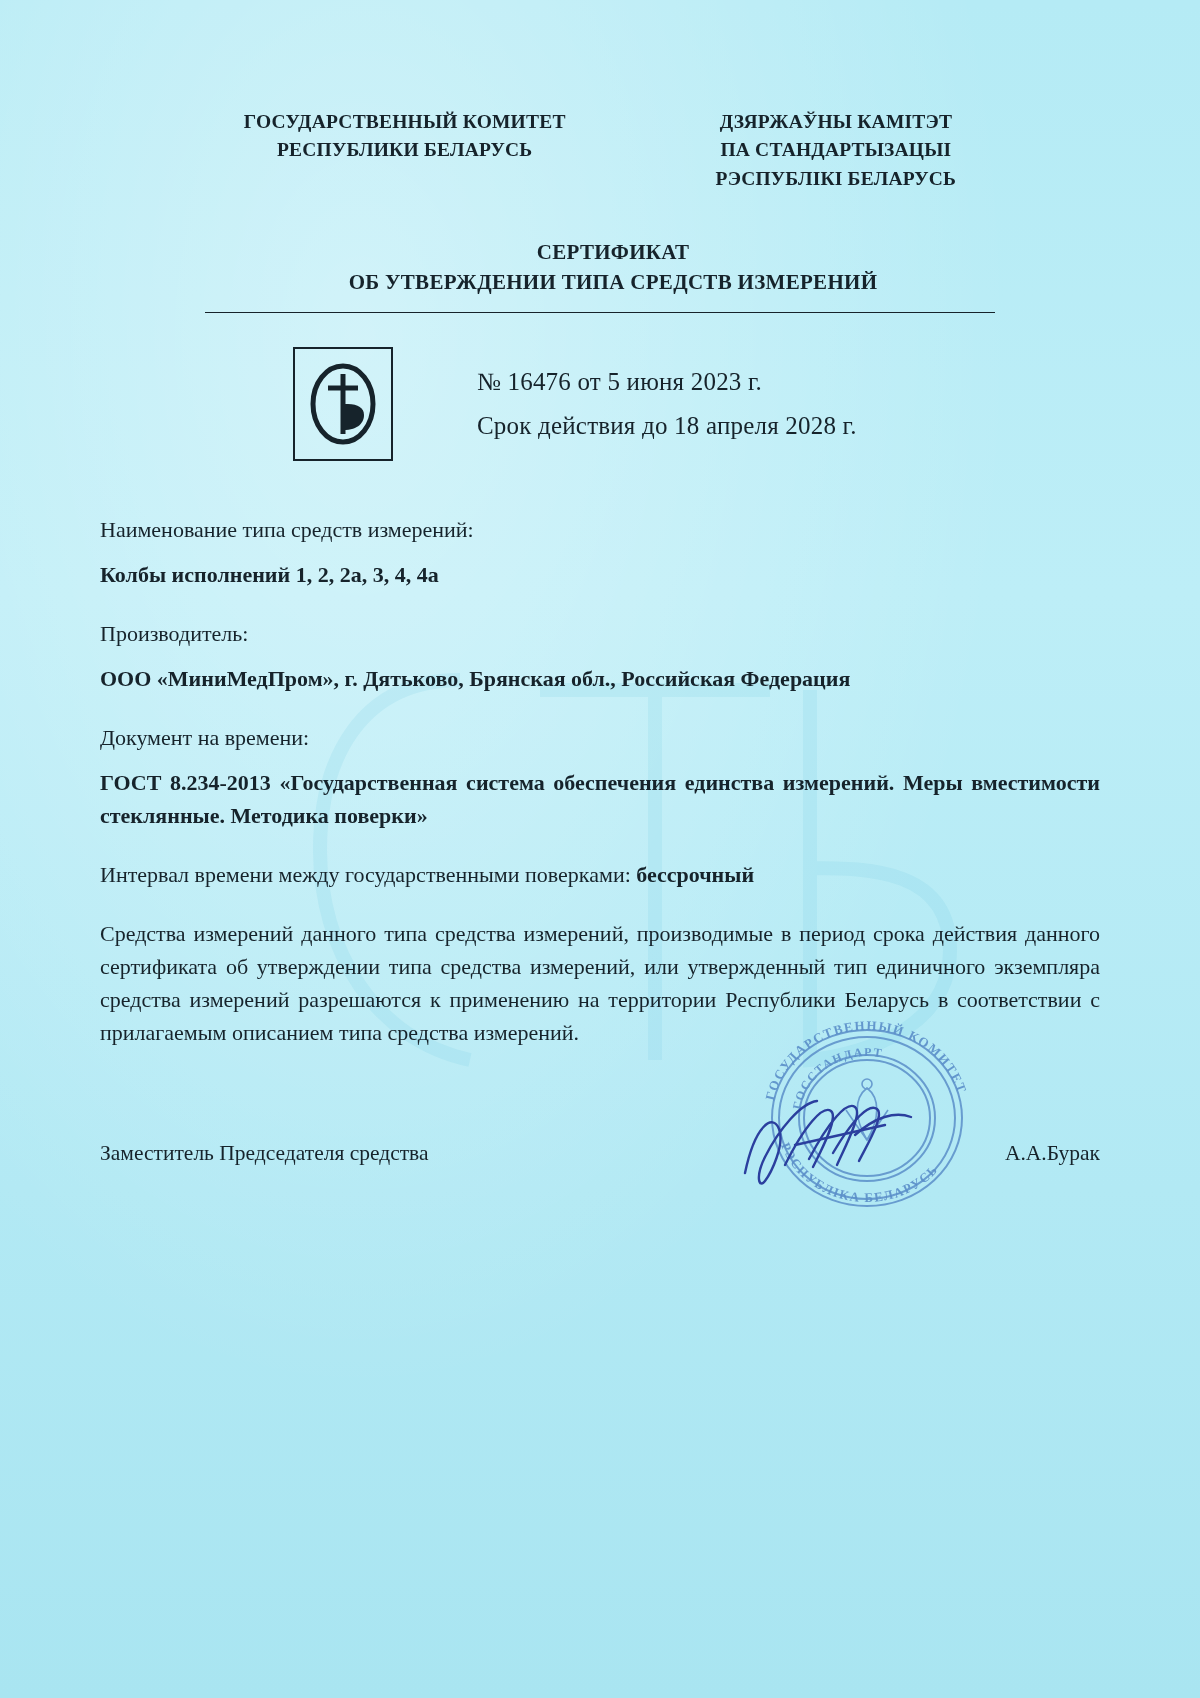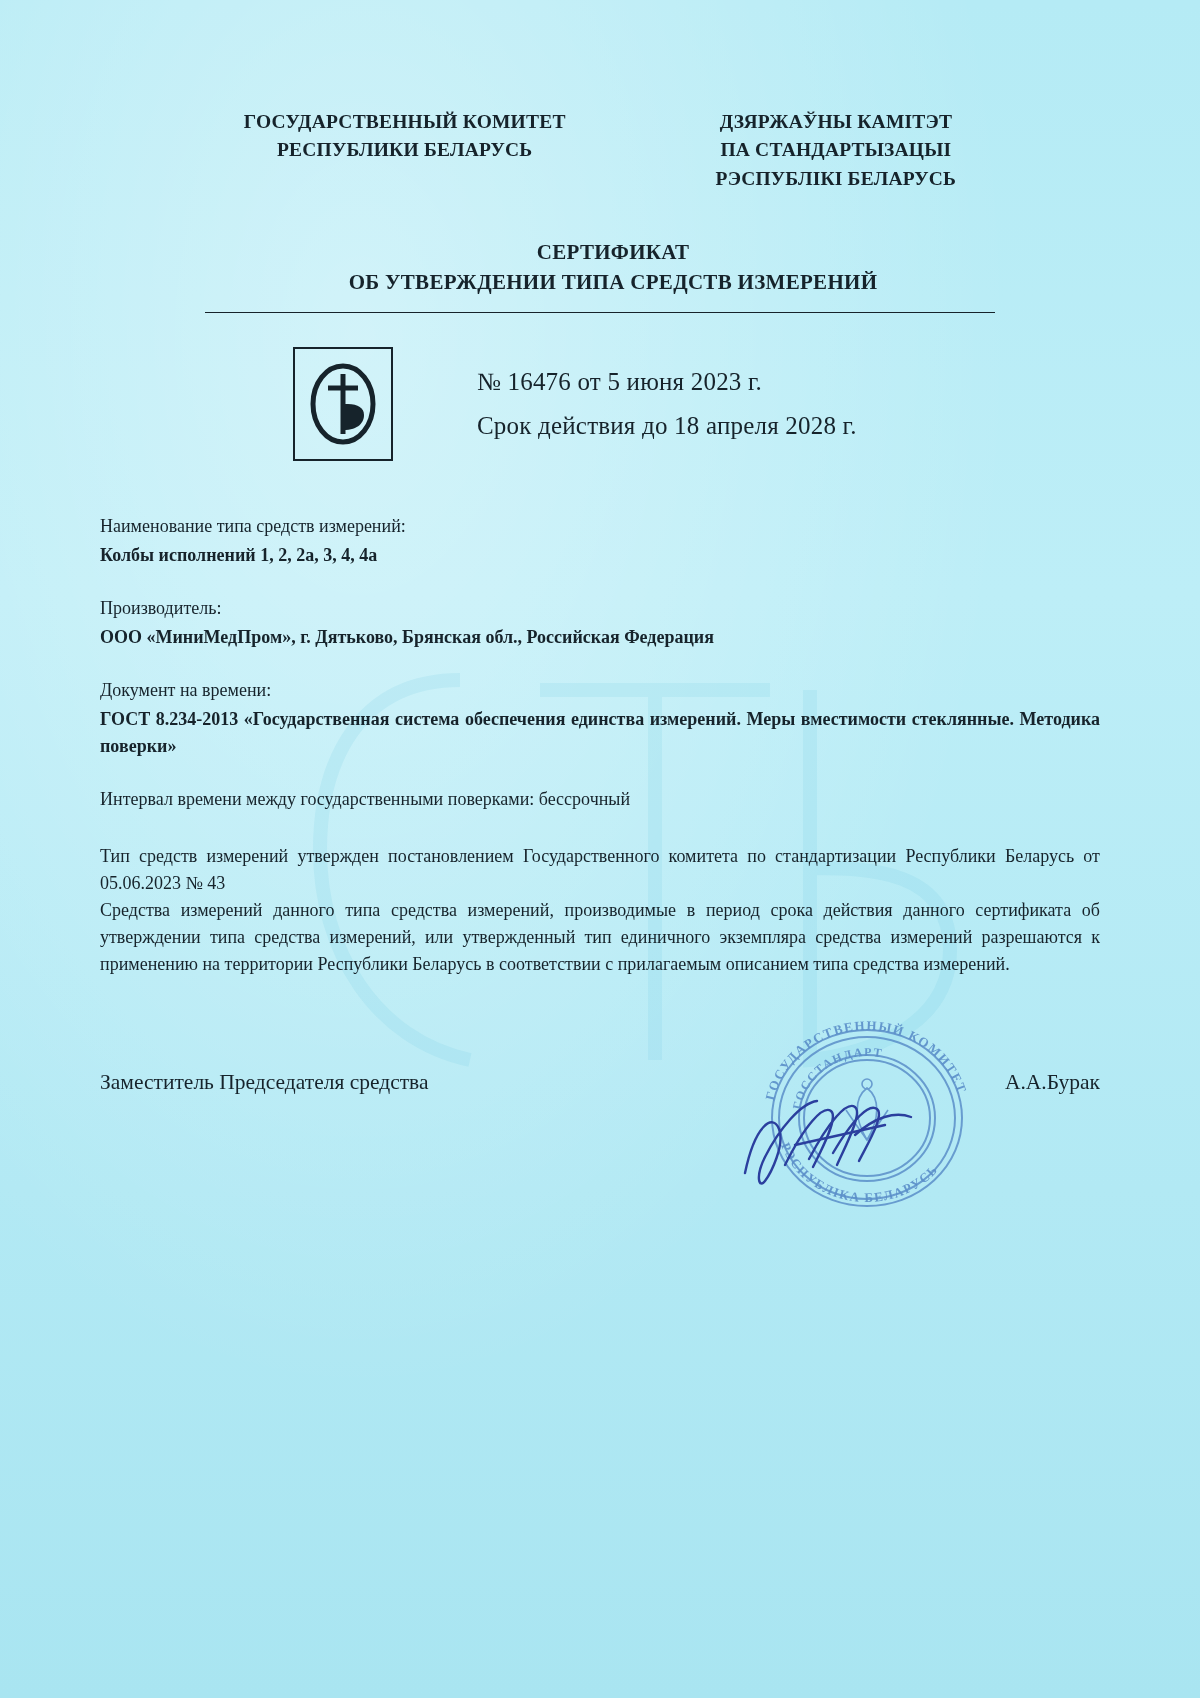--- a/index.html
+++ b/index.html
@@ -94,36 +94,36 @@
     font-size: 25px;
     line-height: 1.75;
     letter-spacing: .2px;
     width: 430px;
   }
 
   
   .body {
     margin: 52px auto 0 auto;
     width: 1000px;
-    font-size: 18px;
+    font-size: 22px;
     line-height: 1.5;
   }
   .field { margin-bottom: 26px; }
   .field .label { display: block; }
   .field .value {
     display: block;
     font-weight: bold;
-    margin-top: 2px;
+    margin-top: 12px;
   }
   .value.just {
     text-align: justify;
     text-align-last: left;
   }
   .inline-field { margin-bottom: 26px; }
-  .inline-field .value-inline { font-weight: normal; }
+  .inline-field .value-inline { font-weight: bold; }
 
   .para {
     text-align: justify;
     text-align-last: left;
     margin: 0;
   }
   .para.spaced { margin-top: 30px; }
   .para-group p { margin: 0; }
 
   
@@ -224,21 +224,20 @@
       <div class="field">
         <span class="label">Документ на времени:</span>
         <span class="value just">ГОСТ 8.234-2013 «Государственная система обеспечения единства измерений. Меры вместимости стеклянные. Методика поверки»</span>
       </div>
 
       <div class="inline-field">
         <span>Интервал времени между государственными поверками: </span><span class="value-inline">бессрочный</span>
       </div>
 
       <div class="para-group">
-        <p class="para spaced">Тип средств измерений утвержден постановлением Государственного комитета по стандартизации Республики Беларусь от 05.06.2023 № 43</p>
         <p class="para">Средства измерений данного типа средства измерений, производимые в период срока действия данного сертификата об утверждении типа средства измерений, или утвержденный тип единичного экземпляра средства измерений разрешаются к применению на территории Республики Беларусь в соответствии с прилагаемым описанием типа средства измерений.</p>
       </div>
     </div>
 
     <div class="sign-row">
       <div>Заместитель Председателя средства</div>
       <div class="sign-name">А.А.Бурак</div>
     </div>
   </div>
 

